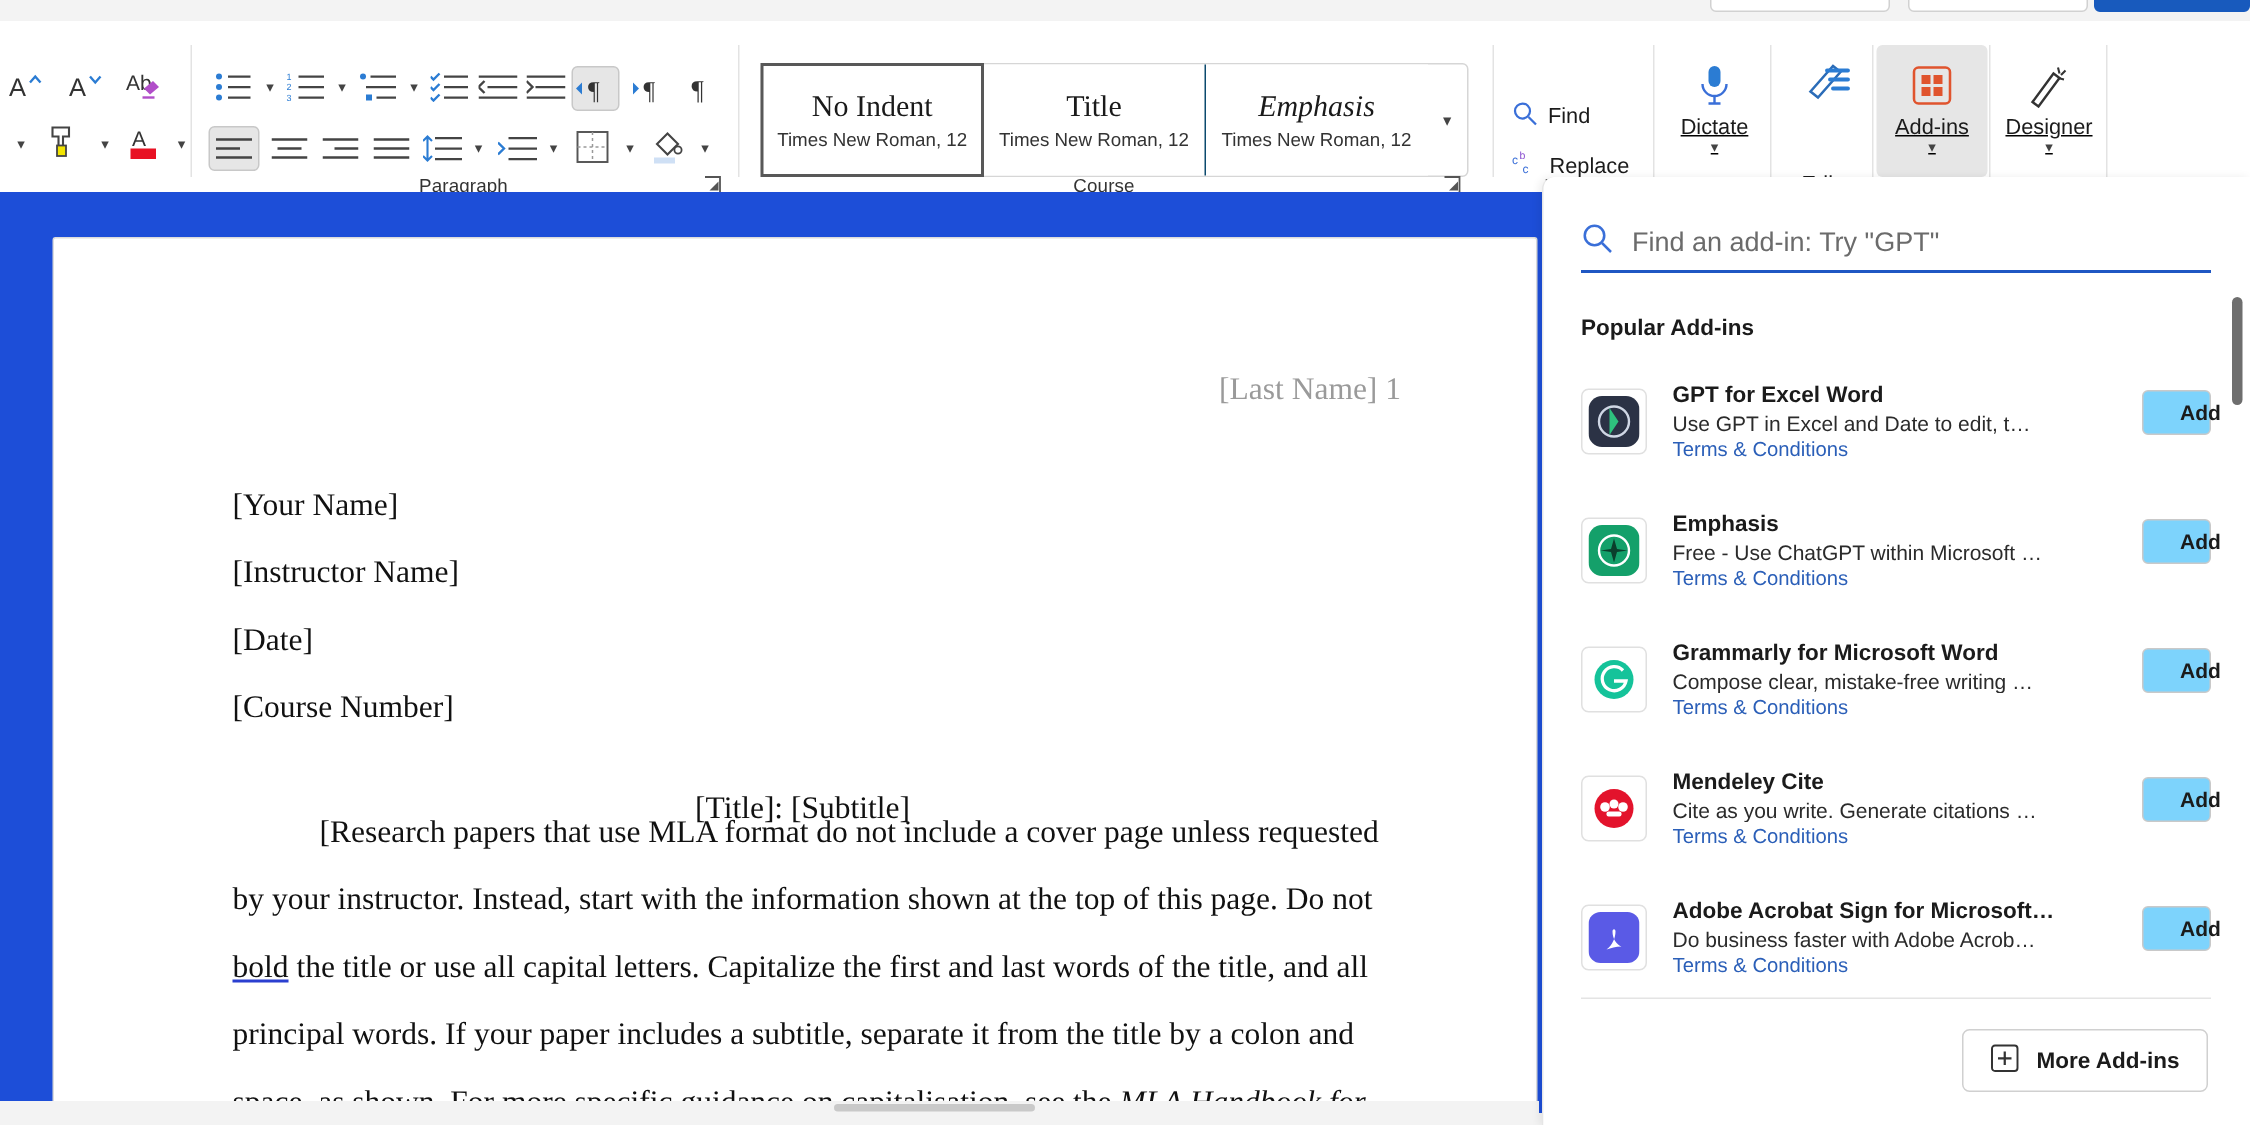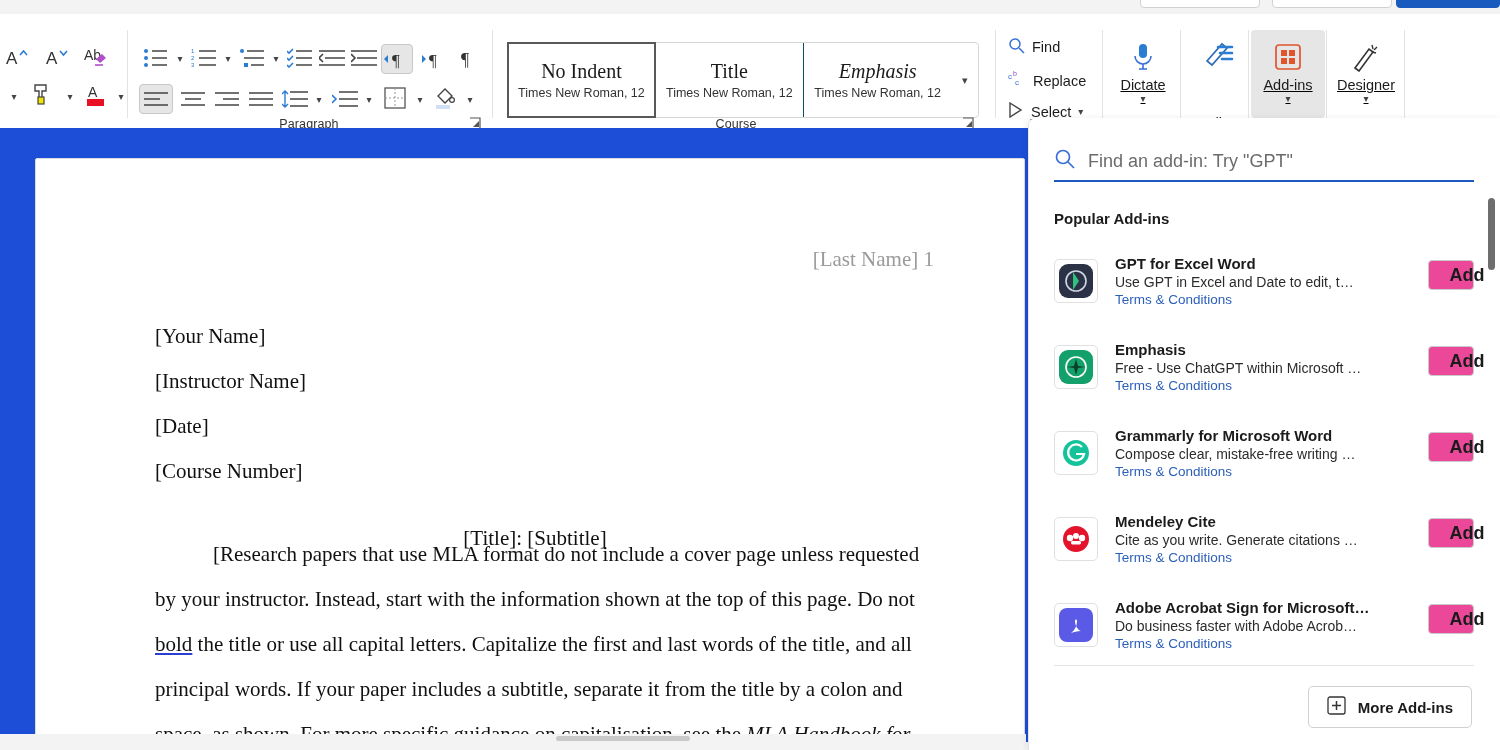--- a/index.html
+++ b/index.html
@@ -80,21 +80,21 @@
   .style-name.em { font-style: italic; }
   .style-sub { font-size: 12.5px; color: #333; margin-top: 3px; }
   .gallery-more {
     width: 27px; display: flex; align-items: center; justify-content: center;
     font-size: 11px; color: #444;
   }
 
   
   .edit-item {
     position: absolute; display: flex; align-items: center; gap: 7px;
-    font-size: 14.5px; color: #1b1b1b;
+    font-size: 14.5px; color: #1b1b1b; margin-top: 30px;
   }
 
   
   .big-btn {
     position: absolute; top: 16px; width: 74px; height: 88px;
     display: flex; flex-direction: column; align-items: center;
     padding-top: 9px; border-radius: 4px; text-decoration: underline;
   }
   .big-btn.active { background: #e6e6e6; }
   .big-btn .bi { height: 36px; display: flex; align-items: center; }
@@ -179,21 +179,21 @@
   .addin-desc {
     font-size: 14px; color: #2b2b2b; margin-top: 2px;
     white-space: nowrap; overflow: hidden; text-overflow: ellipsis;
   }
   .addin-terms {
     font-size: 13.5px; color: #2b5fb8; margin-top: 2px; white-space: nowrap;
   }
   .addin-add {
     position: absolute; right: 0; top: 22px;
     width: 46px; height: 30px; border: 1px solid #c9c9c9; border-radius: 4px;
-    background: #ec4899; font-size: 18px; font-weight: bold; color: #1b1b1b;
+    background: #7dd3fc; font-size: 14px; font-weight: bold; color: #1b1b1b;
     display: flex; align-items: center; justify-content: center; padding-left: 32px;
   }
   .pane-divider {
     position: absolute; left: 25px; top: 547px; width: 420px; height: 1px;
     background: #e4e4e4;
   }
   .more-addins {
     position: absolute; right: 28px; bottom: 22px;
     height: 42px; padding: 0 18px;
     border: 1px solid #d0d0d0; border-radius: 5px; background: #fff;

